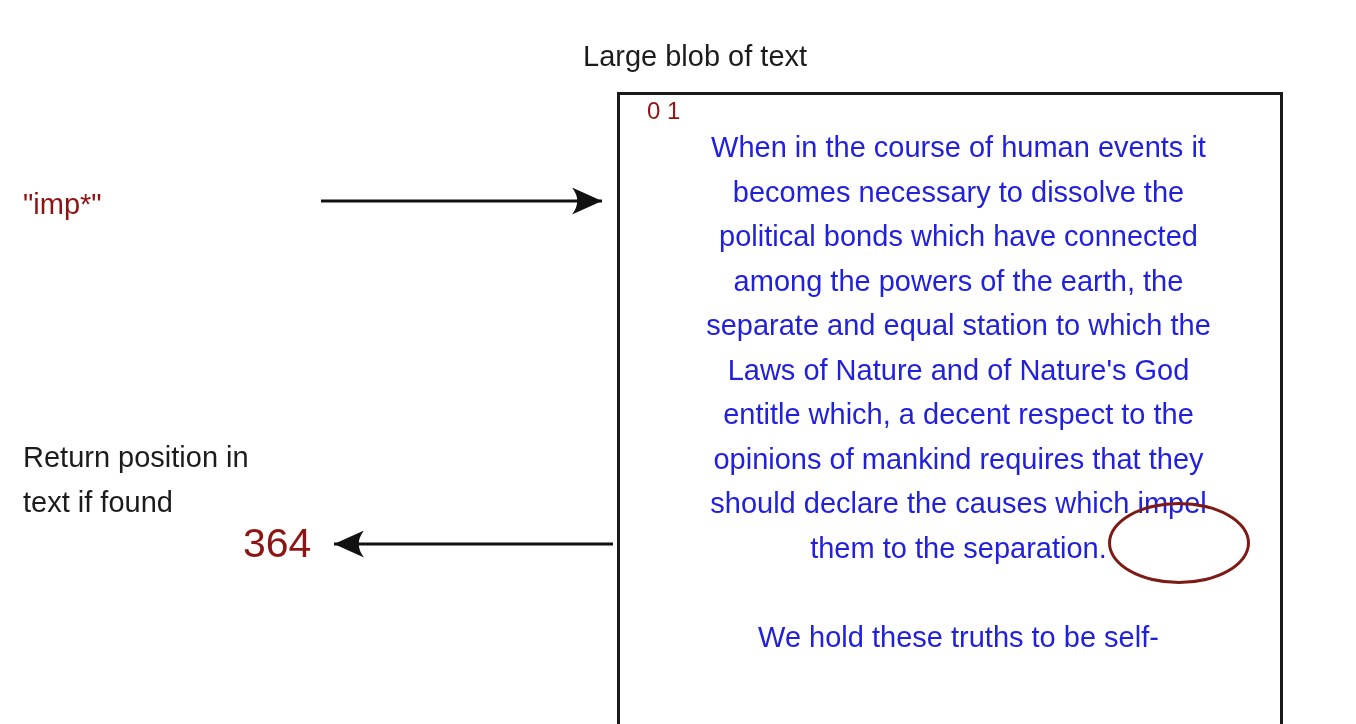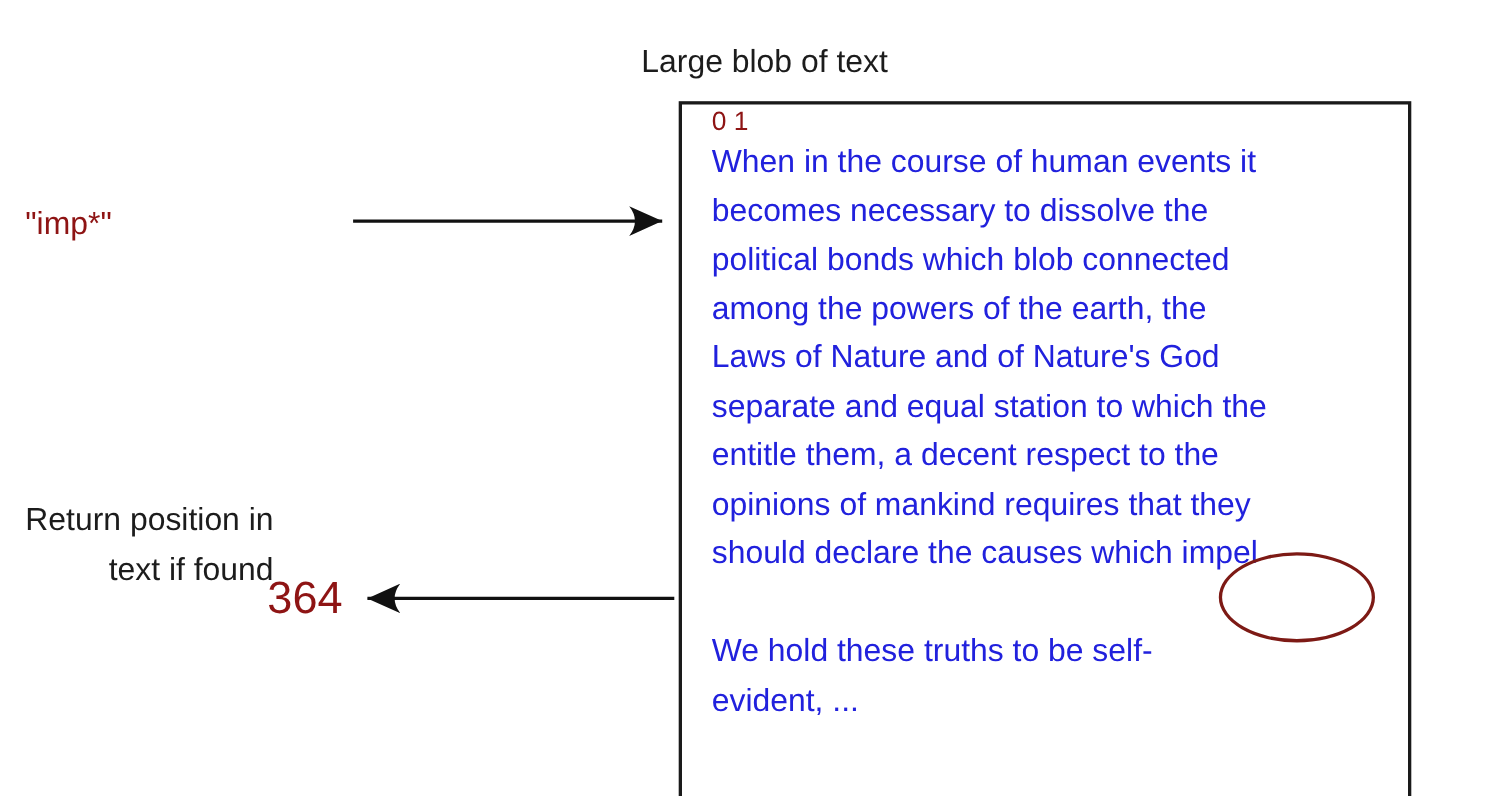--- a/index.html
+++ b/index.html
@@ -6,32 +6,32 @@
   .page{
     position:relative;width:1356px;height:724px;background:#ffffff;overflow:hidden;
     font-family:"Liberation Sans","DejaVu Sans",sans-serif;color:#1c1c1c;margin-top:32px;
   }
   .page-title{
     position:absolute;left:583px;top:6px;font-size:29px;line-height:36px;color:#1c1c1c;white-space:nowrap;
   }
   .query-block{position:absolute;left:23px;top:150px;}
   .query-label{font-size:29px;line-height:44px;color:#1c1c1c;white-space:nowrap;}
   .query-value{font-size:29px;line-height:44px;color:var(--accent-red);white-space:nowrap;}
-  .result-block{position:absolute;left:23px;top:419px;text-align:right;}
+  .result-block{position:absolute;left:23px;top:403px;}
   .result-label-line{font-size:29px;line-height:45px;color:#1c1c1c;white-space:nowrap;}
   .result-value{
     position:absolute;left:243px;top:494px;font-size:41px;line-height:34px;color:var(--accent-red);white-space:nowrap;
   }
   .text-box{
     position:absolute;left:617px;top:60px;width:666px;height:660px;box-sizing:border-box;
     border:3px solid #1a1a1a;background:#ffffff;padding:2px 10px 0 27px;
   }
   .index-markers{font-size:24px;line-height:28px;color:var(--accent-red);white-space:pre;}
   .text-lines{font-size:29px;line-height:44.5px;color:var(--text-blue);}
-  .text-line{white-space:nowrap;}
+  .text-line{white-space:nowrap;text-align:center;}
   .highlight-ellipse{
     position:absolute;left:1108px;top:470px;width:142px;height:82px;box-sizing:border-box;
     border:3px solid var(--ellipse-red);border-radius:50%;background:transparent;
   }
   .arrows{position:absolute;left:0;top:0;pointer-events:none;}
 </style>
 </head>
 <body>
 
 <div class="page">
@@ -46,30 +46,30 @@
     <div class="result-label-line">Return position in</div>
     <div class="result-label-line">text if found</div>
   </div>
   <div class="result-value">364</div>
 
   <div class="text-box">
     <div class="index-markers">0 1</div>
     <div class="text-lines">
         <div class="text-line">When in the course of human events it</div>
         <div class="text-line">becomes necessary to dissolve the</div>
-        <div class="text-line">political bonds which blob connected</div>
+        <div class="text-line">political bonds which have connected</div>
         <div class="text-line">among the powers of the earth, the</div>
+        <div class="text-line">separate and equal station to which the</div>
         <div class="text-line">Laws of Nature and of Nature's God</div>
-        <div class="text-line">separate and equal station to which the</div>
-        <div class="text-line">entitle them, a decent respect to the</div>
+        <div class="text-line">entitle which, a decent respect to the</div>
         <div class="text-line">opinions of mankind requires that they</div>
         <div class="text-line">should declare the causes which impel</div>
+        <div class="text-line">them to the separation.</div>
         <div class="text-line">&nbsp;</div>
         <div class="text-line">We hold these truths to be self-</div>
-        <div class="text-line">evident, ...</div>
       </div>
   </div>
 
   <div class="highlight-ellipse"></div>
 
   <svg class="arrows" width="1356" height="724" aria-hidden="true">
     <defs>
       <marker id="ah" markerWidth="11" markerHeight="9" refX="10" refY="4.5" orient="auto" markerUnits="strokeWidth">
         <path d="M0,0 L10,4.5 L0,9 Q3.5,4.5 0,0 Z" fill="#111111"></path>
       </marker>

